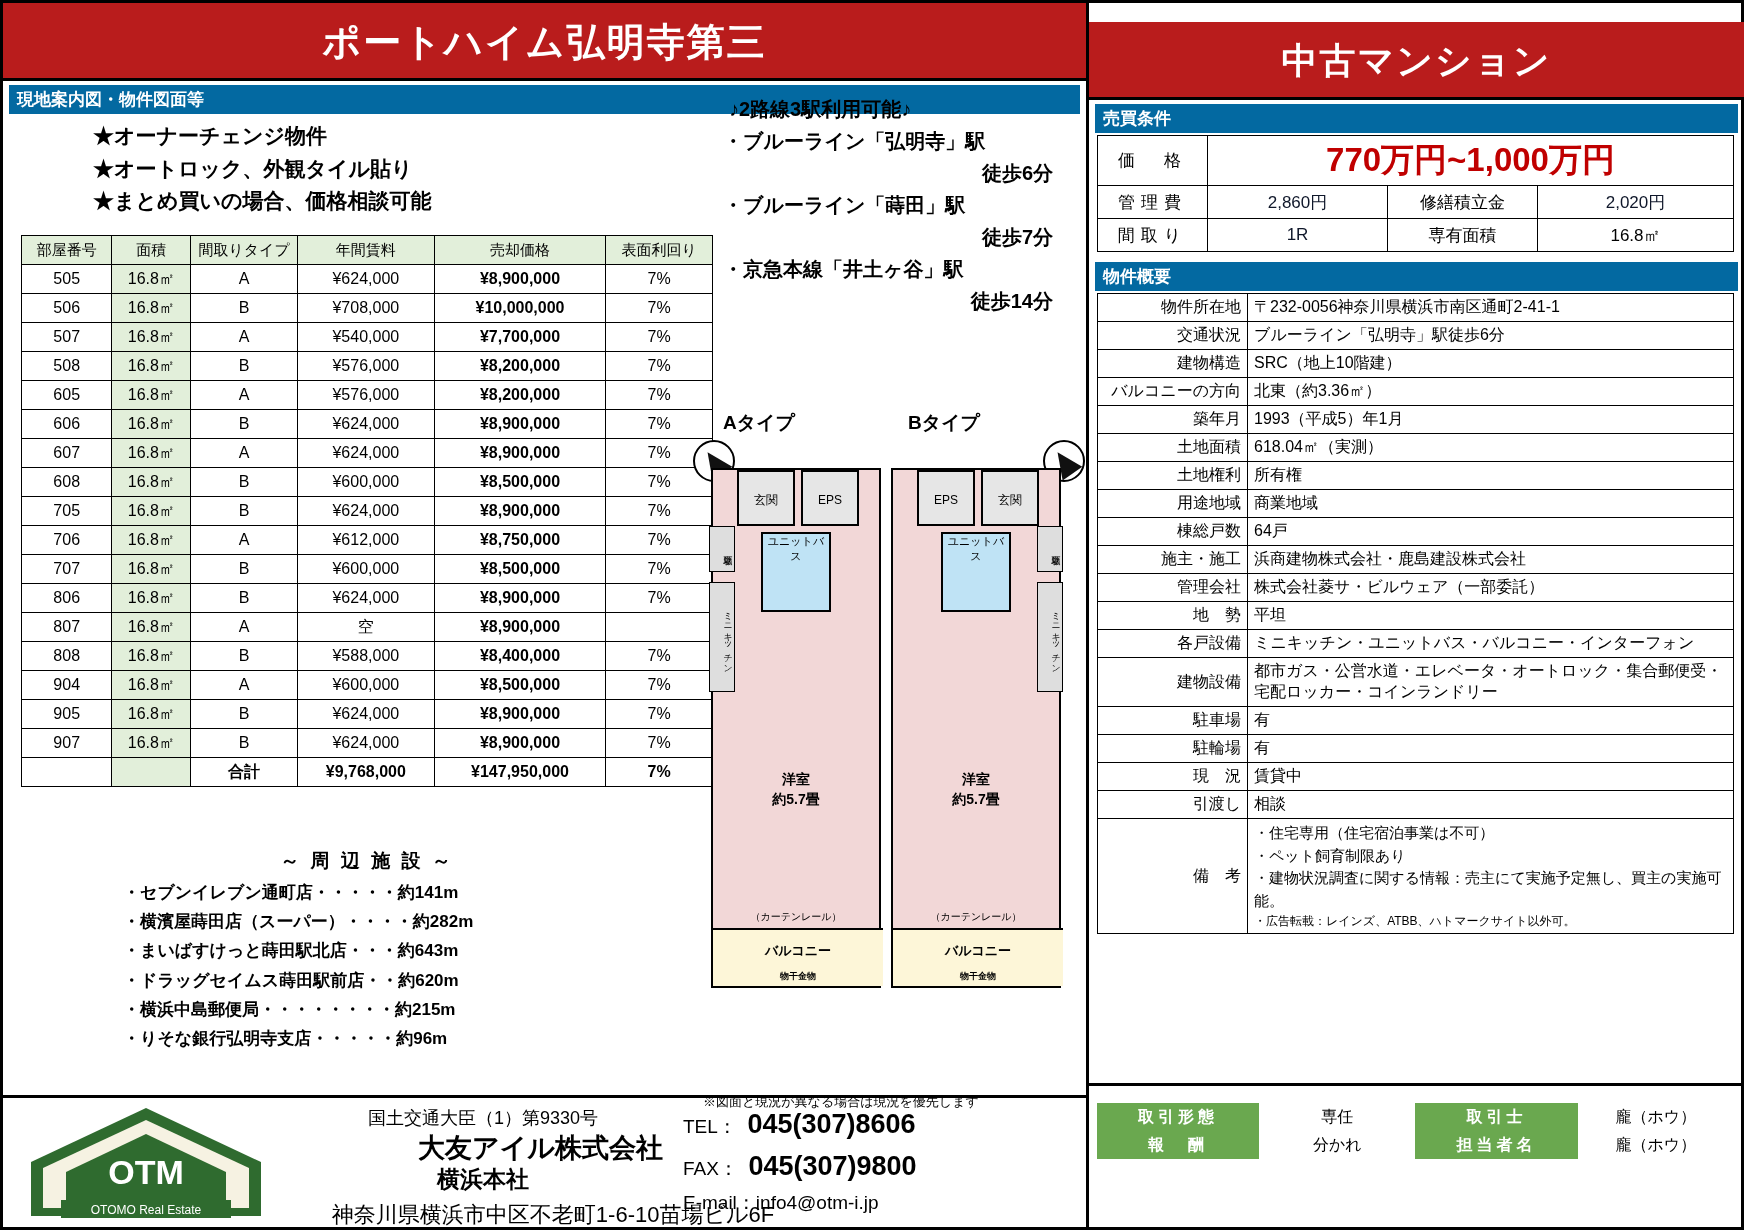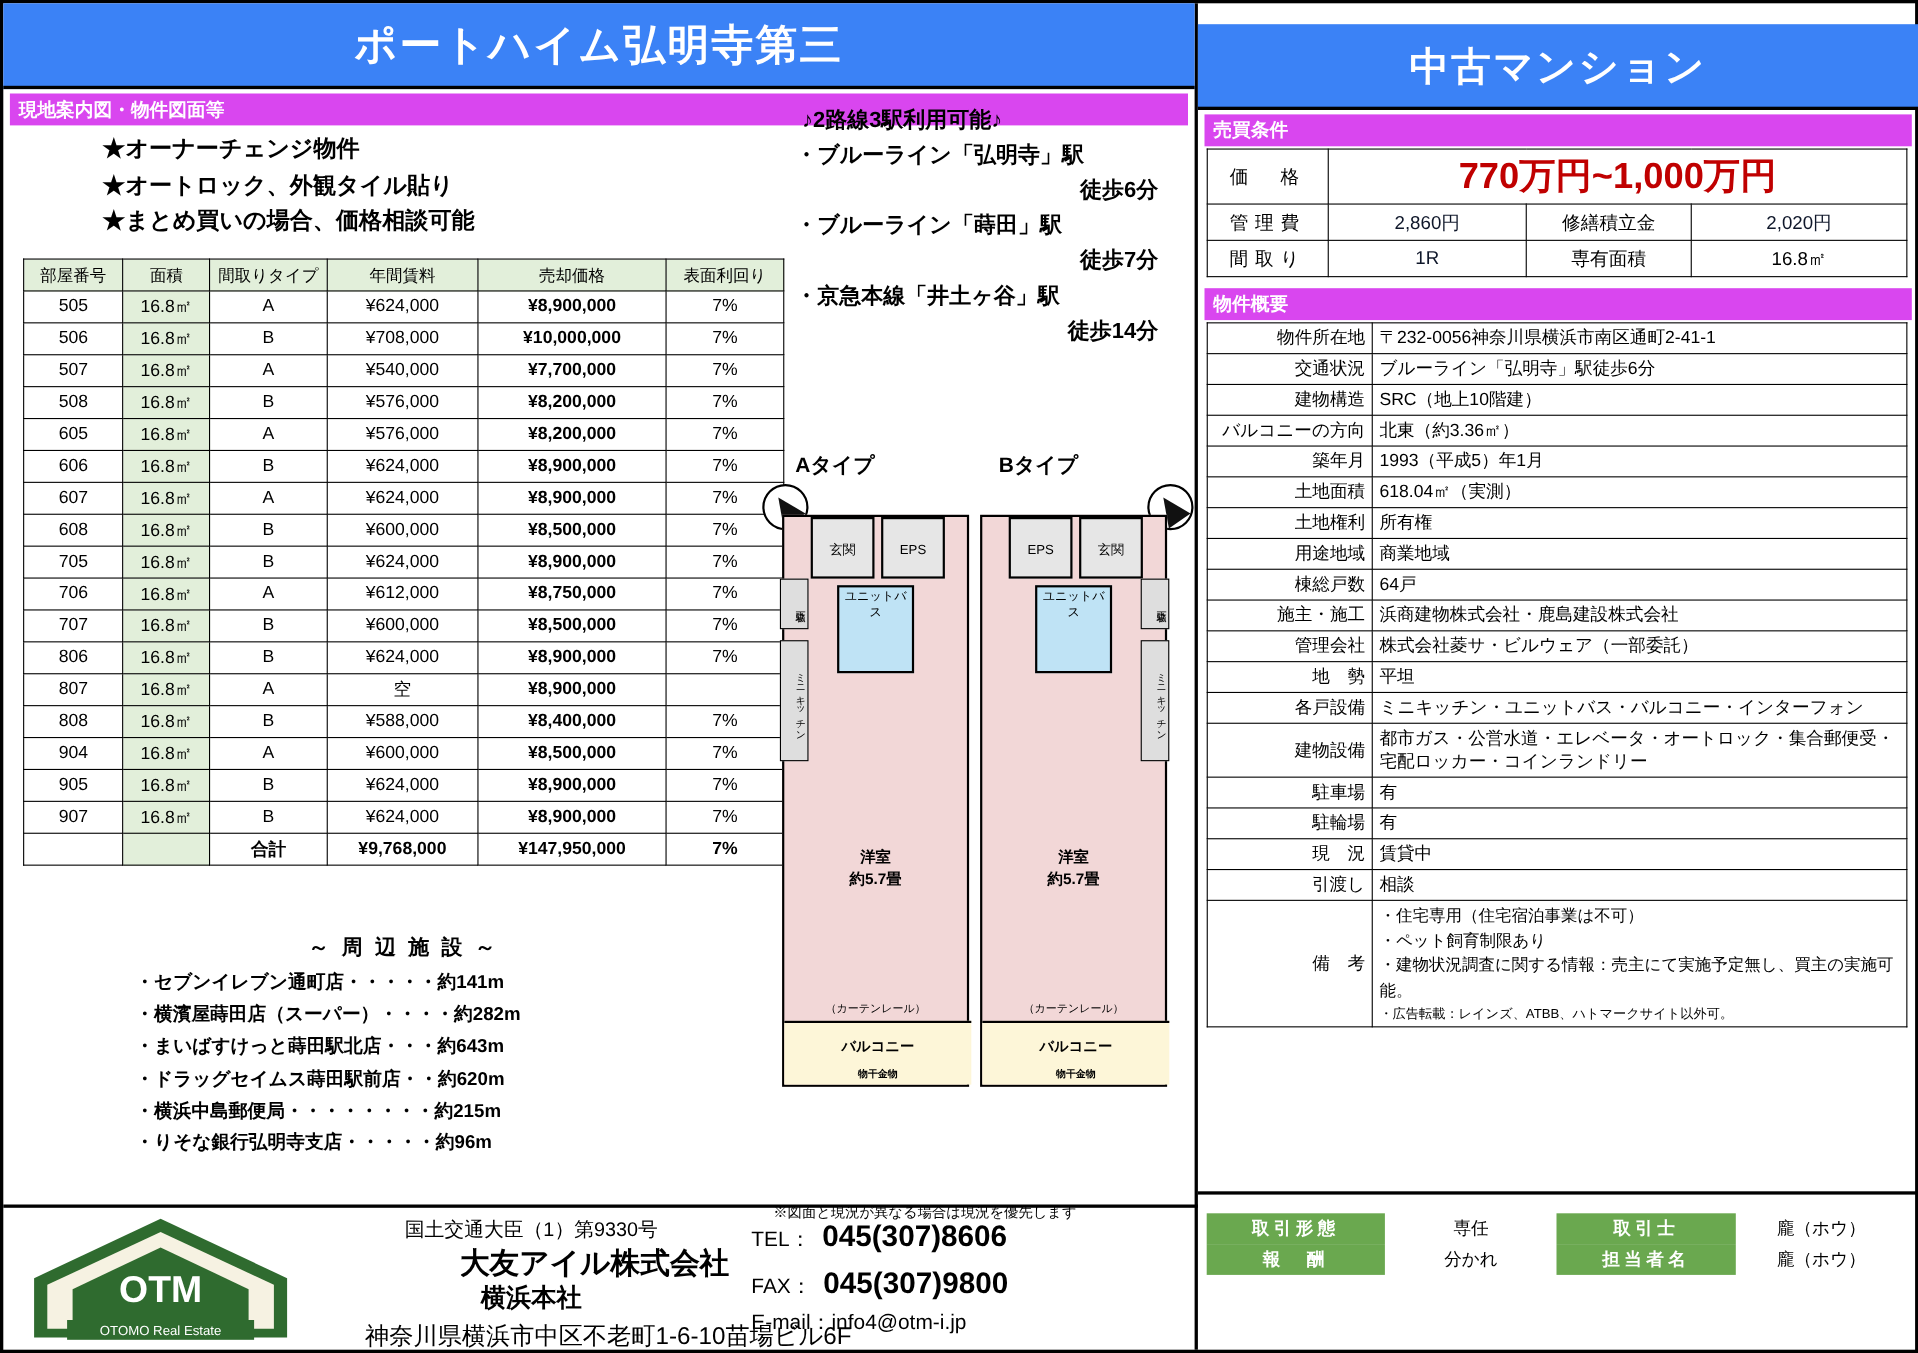--- a/index.html
+++ b/index.html
@@ -11,28 +11,28 @@
     color:#000;
     position:relative;
     overflow:hidden;
   }
   .page { position:relative; width:1744px; height:1230px; border:3px solid #000; }
   .left  { position:absolute; left:0; top:0; width:1086px; height:1224px; border-right:3px solid #000; }
   .right { position:absolute; left:1086px; top:0; width:655px; height:1224px; }
 
   
   .title-bar {
-    background:#3b82f6; color:#fff; text-align:center;
+    background:#b91c1c; color:#fff; text-align:center;
     font-size:38px; font-weight:bold; letter-spacing:2px;
     height:78px; line-height:78px;
     border-bottom:3px solid #000;
   }
   .right .title-bar { font-size:36px;margin-top:19px; }
   .section-bar {
-    background:#d946ef; color:#fff; font-size:17px; font-weight:bold;
+    background:#0369a1; color:#fff; font-size:17px; font-weight:bold;
     padding:3px 8px; margin:4px 6px 2px 6px;
   }
 
   
   .bullets { margin:6px 0 0 90px; font-size:21px; font-weight:bold; line-height:1.55; }
   .route-box { position:absolute; left:720px; top:90px; width:350px; font-size:20px; font-weight:bold; line-height:1.6;}
   .route-box .head { margin-left:6px; }
   .route-box .walk { text-align:right; padding-right:20px; }
 
   

